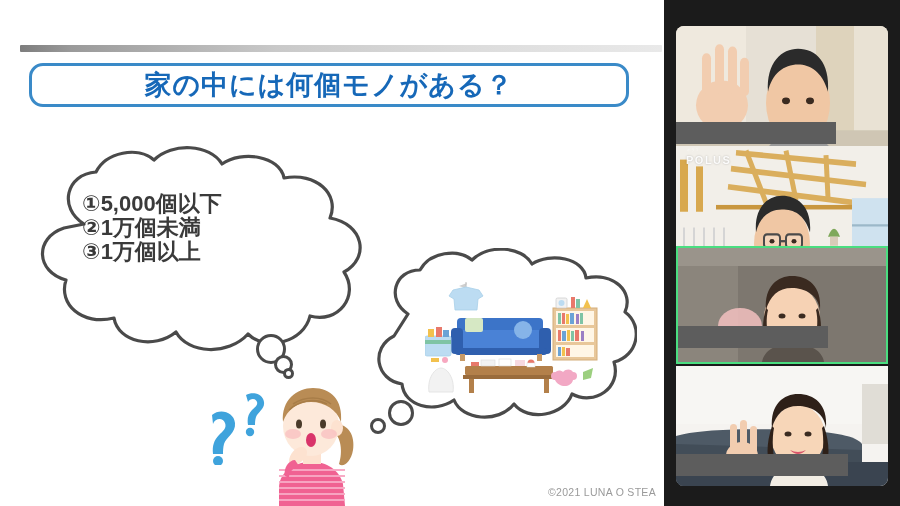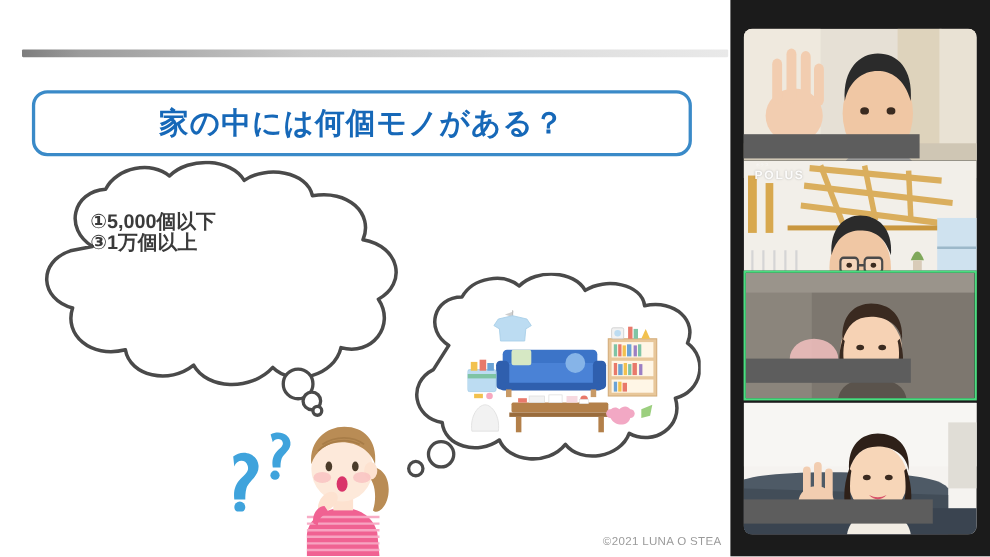--- a/index.html
+++ b/index.html
@@ -30,43 +30,43 @@
 
   .title-divider {
     position: absolute; left: 20px; top: 45px;
     width: 642px; height: 7px;
     background: linear-gradient(to right, #7d7d7d 0%, #9a9a9a 8%, #c9c9c9 40%, #dcdcdc 70%, #e9e9e9 100%);
     border-radius: 1px;
   }
 
   .question-box {
     position: absolute; left: 29px; top: 63px;
-    width: 600px; height: 60px;
+    width: 600px; height: 44px;
     border: 3px solid #3a8ac8;
     border-radius: 14px;
     background: #ffffff;
-    display: flex; align-items: center; justify-content: center; margin-top: 19px;
+    display: flex; align-items: center; justify-content: center;
   }
   .question-box-text {
     font-size: 27px; font-weight: bold;
     color: #1668b8;
     letter-spacing: 1px;
     white-space: nowrap;
   }
 
   
   .cloud-left { position: absolute; left: 14px; top: 146px; width: 370px; height: 215px; }
   .cloud-left svg { display: block; width: 100%; height: 100%; }
 
   .options {
     position: absolute; left: 82px; top: 192px;
     line-height: 1.08;
   }
   .option-row {
-    font-size: 18px; font-weight: bold;
+    font-size: 22px; font-weight: bold;
     color: #3a3a3a; white-space: nowrap;
     letter-spacing: 0px;
   }
 
   .bub { position: absolute; border: 3px solid #4a4a4a; border-radius: 50%; background: #fff; }
   .bub-1 { left: 256px; top: 334px; width: 30px; height: 30px; }
   .bub-2 { left: 274px; top: 355px; width: 19px; height: 19px; }
   .bub-3 { left: 283px; top: 368px; width: 11px; height: 11px; }
 
   
@@ -158,20 +158,21 @@
                  C 290,196 252,206 234,188
                  C 214,210 174,208 162,186
                  C 140,204 104,196 100,172
                  C 68,180 44,158 52,134
                  C 22,126 20,92 50,82 Z" fill="#ffffff" stroke="#4a4a4a" stroke-width="3.2" stroke-linejoin="round"></path>
       </svg>
     </div>
 
     <div class="options">
       <div class="option-row">①5,000個以下</div>
+      <div class="option-row">②1万個未満</div>
       <div class="option-row">③1万個以上</div>
     </div>
 
     <div class="bub bub-1"></div>
     <div class="bub bub-2"></div>
     <div class="bub bub-3"></div>
 
     <div class="cloud-right">
       <svg viewBox="0 0 285 185" xmlns="http://www.w3.org/2000/svg">
         <path d="M56,66

